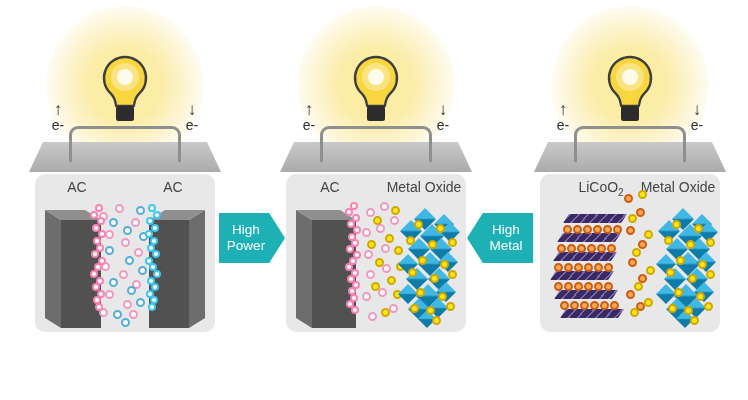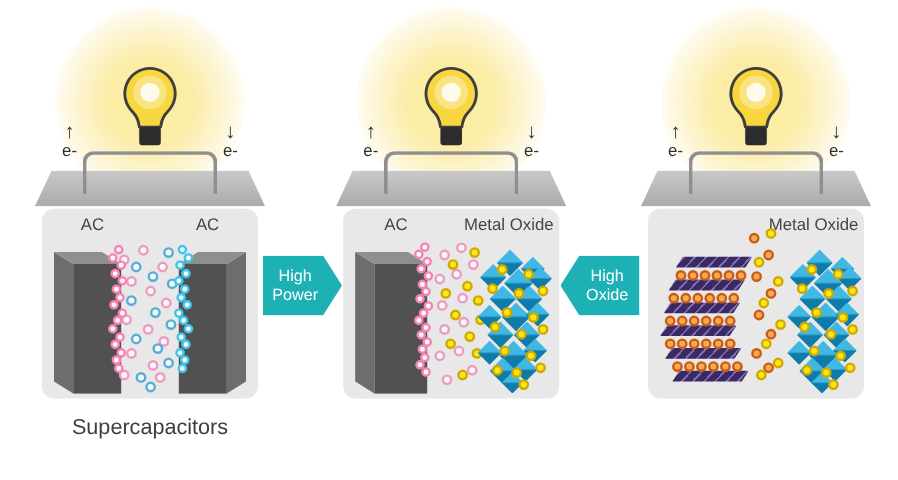--- a/index.html
+++ b/index.html
@@ -135,21 +135,20 @@
           <i class="pt edot pink" style="left: 57px; top: 109.2px;"></i>
           <i class="pt edot cyan" style="left: 116px; top: 109.2px;"></i>
           <i class="pt edot pink" style="left: 62px; top: 115.8px;"></i>
           <i class="pt edot cyan" style="left: 111px; top: 115.8px;"></i>
           <i class="pt edot pink" style="left: 58px; top: 122.4px;"></i>
           <i class="pt edot cyan" style="left: 115px; top: 122.4px;"></i>
           <i class="pt edot pink" style="left: 60px; top: 129px;"></i>
           <i class="pt edot cyan" style="left: 113px; top: 129px;"></i>
         </div>
     </div>
-    <div class="caption">Supercapacitors</div>
   </div>
 
   <div class="panel" style="left:276px">
     <div class="glow"></div>
     <svg class="bulb" width="64" height="74" viewBox="0 0 64 74">
       <path d="M32 7 a21 21 0 0 0 -14.8 35.9 c2.9 2.9 5 7.1 5.6 11.1 l0.4 2 h17.6 l0.4 -2 c0.6 -4 2.7 -8.2 5.6 -11.1 A21 21 0 0 0 32 7 Z" style="fill:var(--bulb_yellow);stroke:var(--bulb_outline)" stroke-width="2.4" stroke-linejoin="round"></path>
       <circle cx="32" cy="27" r="14" fill="#ffffff" opacity="0.35"></circle>
       <circle cx="32" cy="27" r="8" fill="#ffffff" opacity="0.85"></circle>
       <rect x="23" y="56" width="18" height="15" rx="2.5" style="fill:var(--bulb_base)"></rect>
     </svg>
@@ -264,20 +263,21 @@
     <div class="etag left">
       <span class="arr">↑</span>
       <span class="elabel">e-</span>
     </div>
     <div class="etag right">
       <span class="arr">↓</span>
       <span class="elabel">e-</span>
     </div>
     <div class="lid"></div>
     <div class="box">
+      <span class="lbl" style="left:24px;width:74px"><span>LiCoO</span><sub>2</sub></span>
       <span class="lbl" style="left:98px;width:80px">Metal Oxide</span>
       <div class="pfield" id="p3-field">
           <i class="pt pbar" style="left: 26px; top: 40px; width: 58px;"></i>
           <i class="pt pbar" style="left: 20px; top: 59px; width: 58px;"></i>
           <i class="pt pbar" style="left: 16px; top: 78px; width: 58px;"></i>
           <i class="pt pbar" style="left: 13px; top: 97px; width: 58px;"></i>
           <i class="pt pbar" style="left: 17px; top: 116px; width: 58px;"></i>
           <i class="pt pbar" style="left: 23px; top: 135px; width: 58px;"></i>
           <i class="pt odot" style="left: 23px; top: 51px;"></i>
           <i class="pt odot" style="left: 33px; top: 51px;"></i>
@@ -362,16 +362,16 @@
         </div>
     </div>
   </div>
 
   <div class="flow-arrow right" style="left:219px">
     <span>High</span>
     <span>Power</span>
   </div>
   <div class="flow-arrow left" style="left:467px">
     <span>High</span>
-    <span>Oxide</span>
+    <span>Metal</span>
   </div>
 
 </div>
 
 </body></html>

